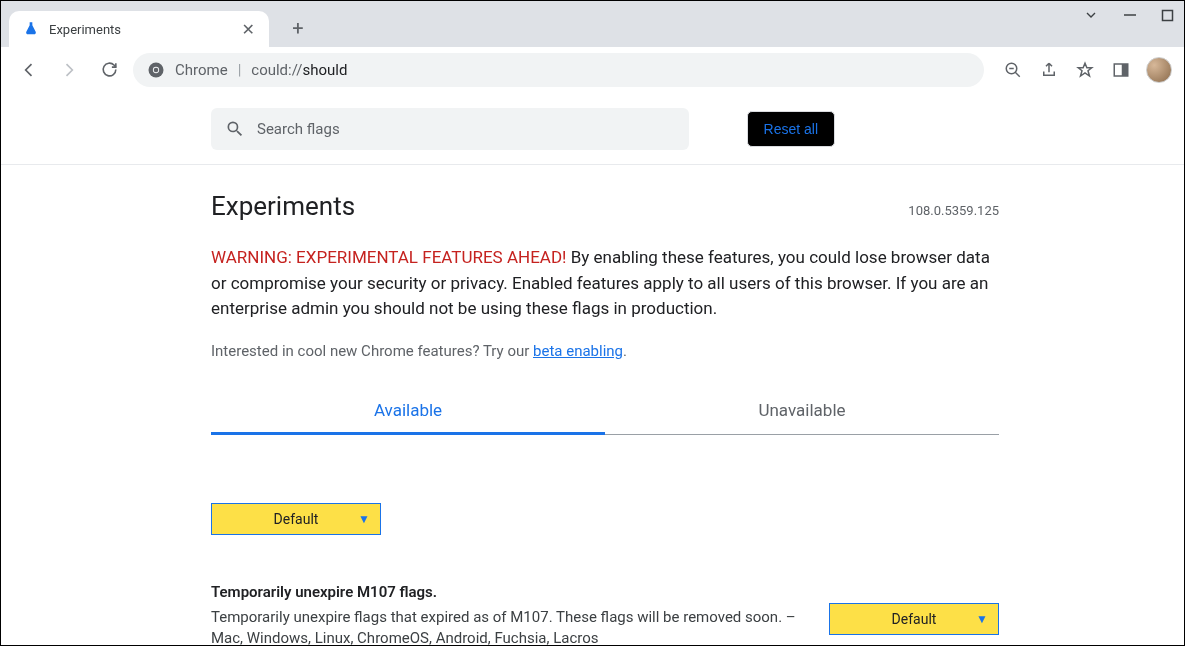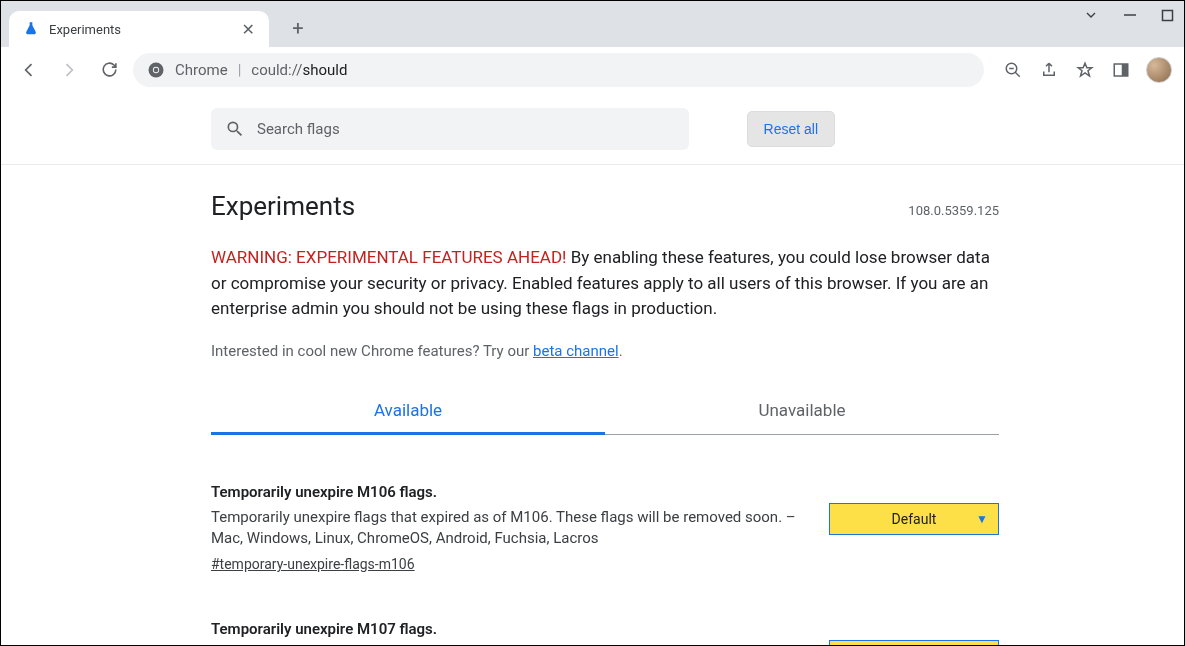--- a/index.html
+++ b/index.html
@@ -120,21 +120,21 @@
     align-items:center;
     padding:0 14px;
     gap:12px;
     color:#5f6368;
     font-size:15px;
   }
   .search-box svg { width:20px;height:20px;fill:#5f6368; }
   .reset-btn {
     margin-left:auto;
     border:1px solid #dadce0;
-    background:#e5e5e5;
+    background:#000000;
     color:#1a73e8;
     font-size:14px;
     font-weight:500;
     padding:9px 16px;
     border-radius:5px;
     cursor:pointer;
   }
 
   .divider { border-top:1px solid #e8eaed; }
 
@@ -303,34 +303,29 @@
     <div class="title-row">
       <h1>Experiments</h1>
       <span class="version">108.0.5359.125</span>
     </div>
 
     <div class="warning-block">
       <span class="warn">WARNING: EXPERIMENTAL FEATURES AHEAD!</span><span> By enabling these features, you could lose browser data or compromise your security or privacy. Enabled features apply to all users of this browser. If you are an enterprise admin you should not be using these flags in production.</span>
     </div>
 
     <div class="beta-line">
-      <span>Interested in cool new Chrome features? Try our </span><a href="#">beta channel</a><span>.</span>
+      <span>Interested in cool new Chrome features? Try our </span><a href="#">beta enabling</a><span>.</span>
     </div>
 
     <div class="tabs-row">
       <div class="tab-item active">Available</div>
       <div class="tab-item">Unavailable</div>
     </div>
 
     <div class="flag">
-      <div class="flag-left">
-        <div class="flag-title">Temporarily unexpire M106 flags.</div>
-        <div class="flag-desc">Temporarily unexpire flags that expired as of M106. These flags will be removed soon. – Mac, Windows, Linux, ChromeOS, Android, Fuchsia, Lacros</div>
-        <span class="flag-hash">#temporary-unexpire-flags-m106</span>
-      </div>
       <div class="flag-select">
         <span>Default</span>
         <span class="chev">▼</span>
       </div>
     </div>
 
     <div class="flag">
       <div class="flag-left">
         <div class="flag-title">Temporarily unexpire M107 flags.</div>
         <div class="flag-desc">Temporarily unexpire flags that expired as of M107. These flags will be removed soon. – Mac, Windows, Linux, ChromeOS, Android, Fuchsia, Lacros</div>

